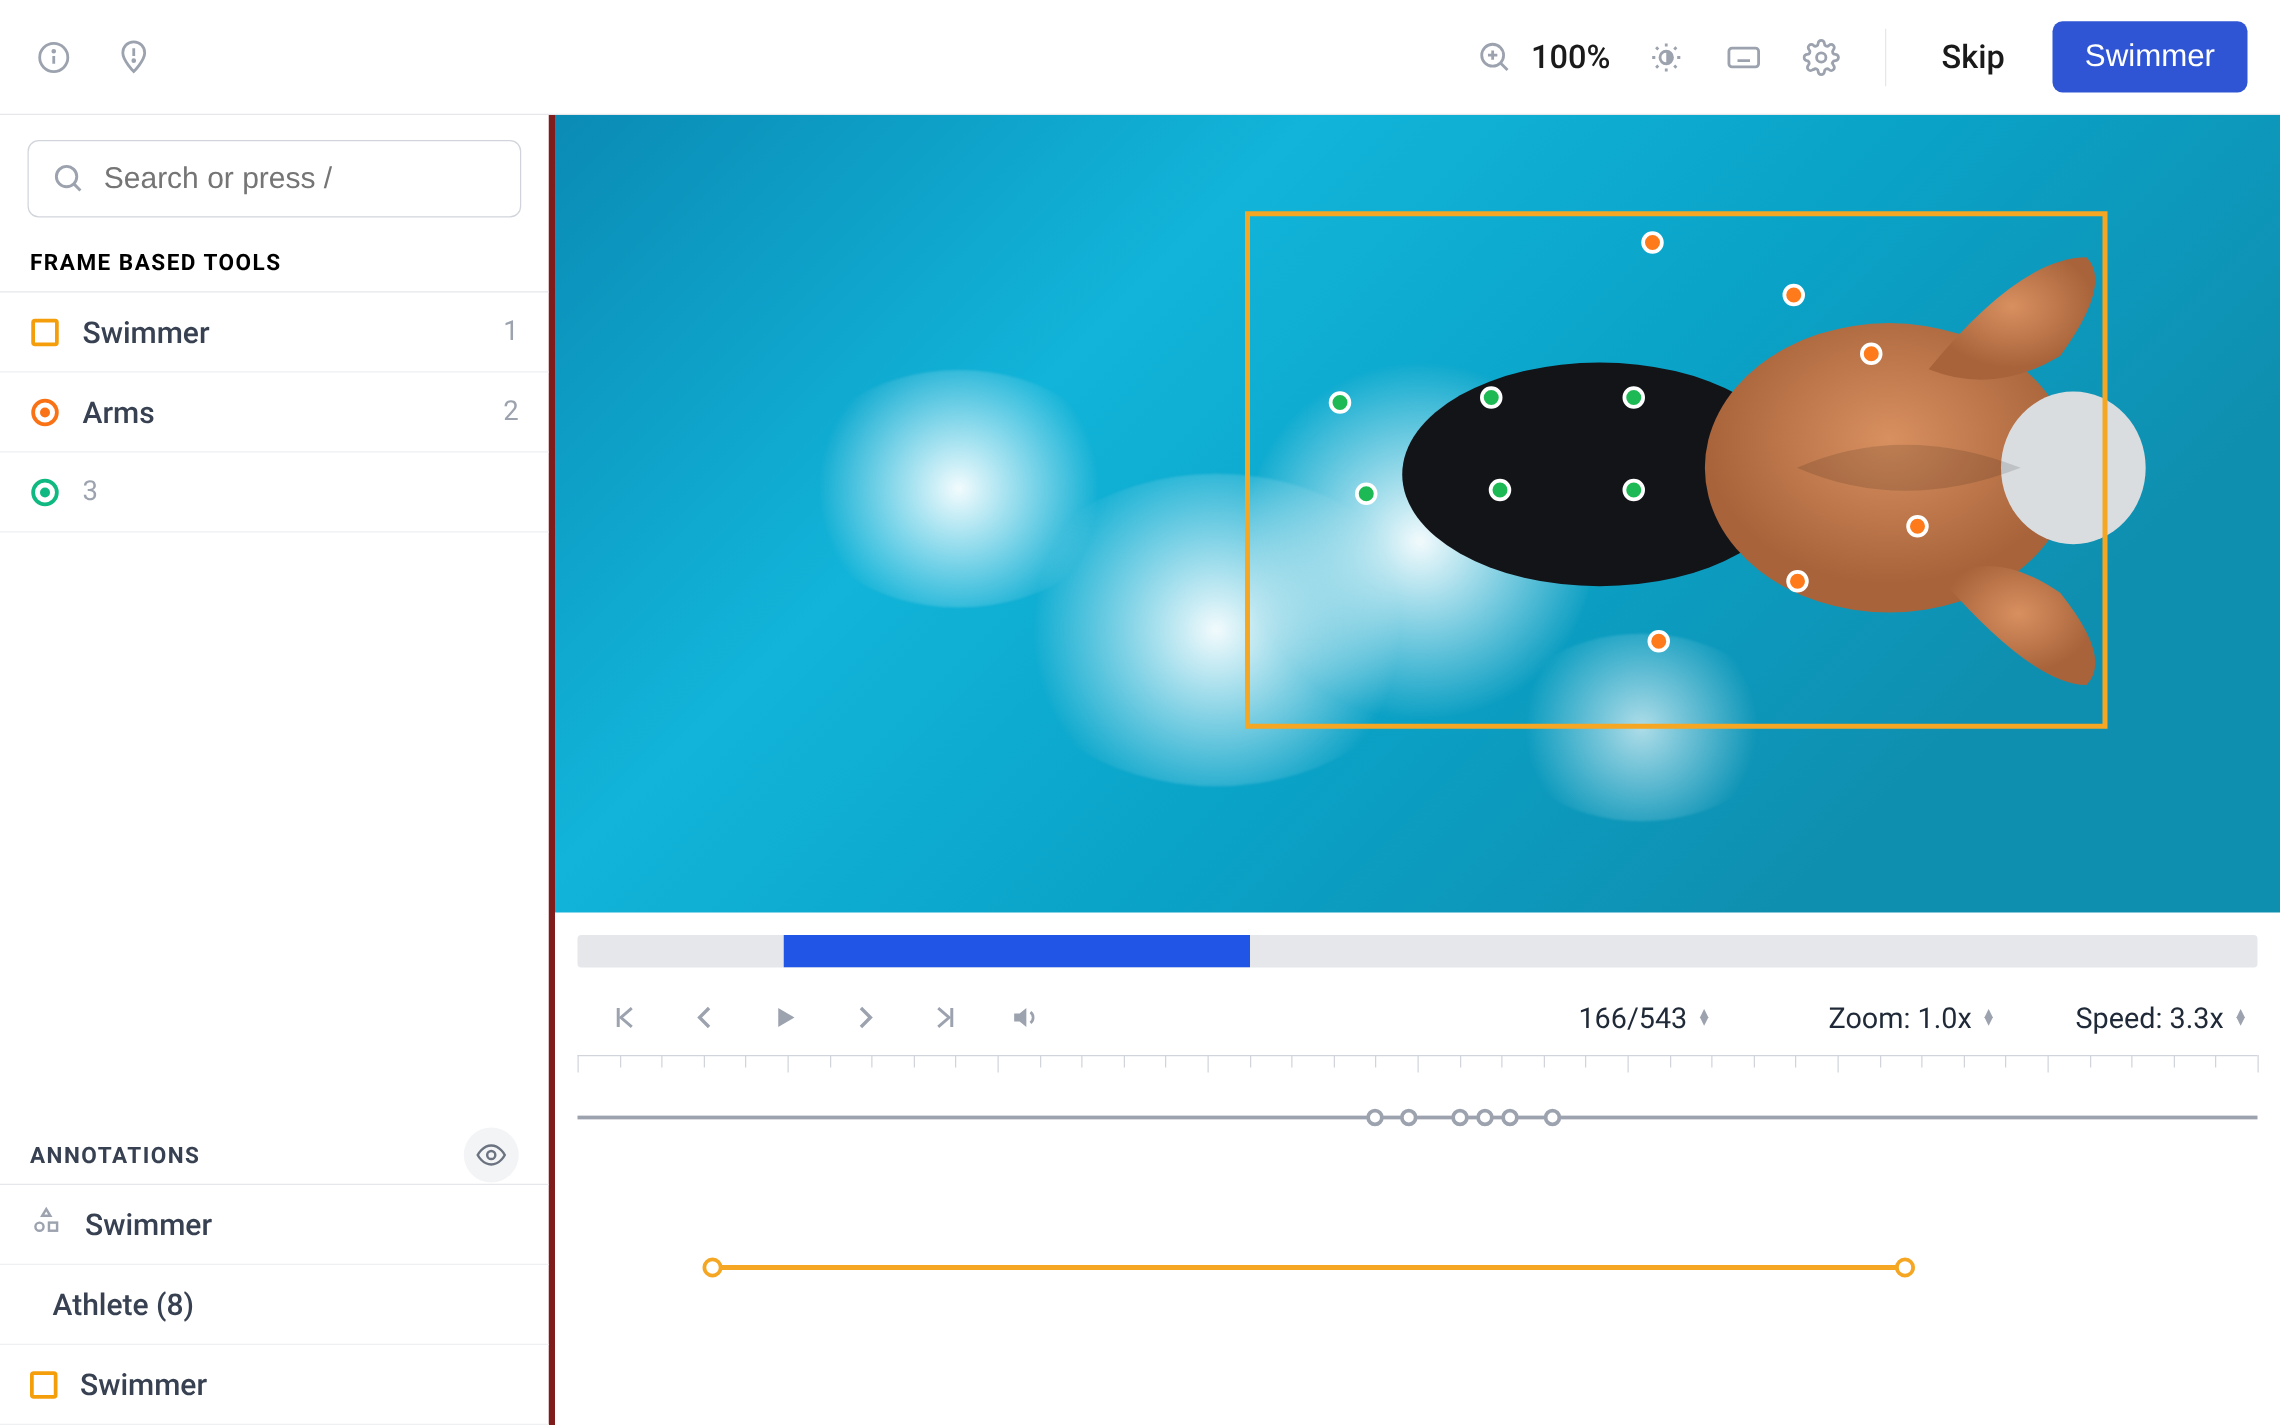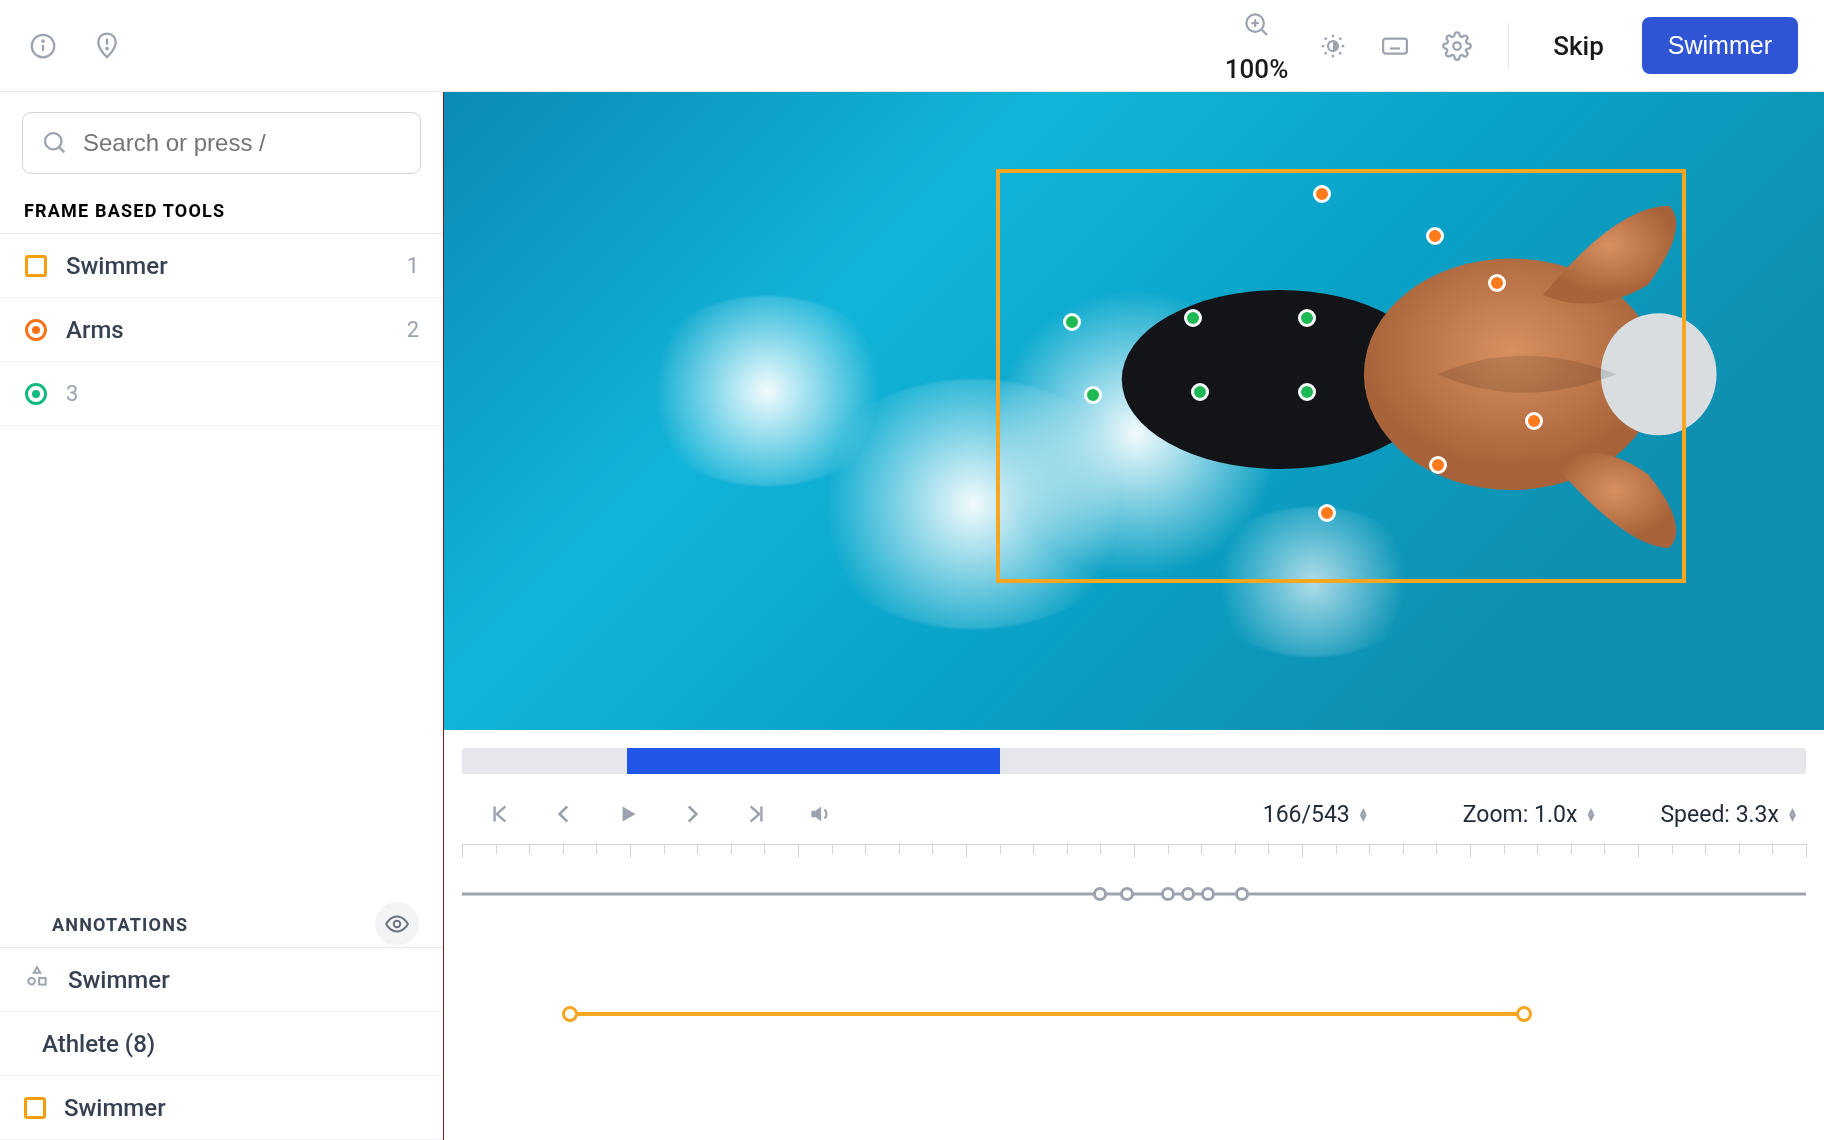--- a/index.html
+++ b/index.html
@@ -3,31 +3,31 @@
 <meta charset="utf-8">
 <style>
   * { box-sizing: border-box; margin: 0; padding: 0; }
   html, body { width: 1824px; height: 1140px; font-family: -apple-system, BlinkMacSystemFont, "Segoe UI", Roboto, "Helvetica Neue", Arial, sans-serif; background: #fff; color: #1a1a1a; overflow: hidden; }
 
   
   .header { height: 92px; border-bottom: 1px solid #e5e7eb; display: flex; align-items: center; padding: 0 26px; gap: 24px; }
   .header-left { display: flex; gap: 30px; align-items: center; }
   .header-spacer { flex: 1; }
   .header-right { display: flex; align-items: center; gap: 28px; }
-  .zoom-group { display:flex; align-items:center; gap:12px;flex-direction:column; }
+  .zoom-group { display:flex; align-items:center; gap:12px; }
   .zoom-text { font-size: 26px; font-weight: 500; }
   .icon-btn { width: 34px; height: 34px; display:flex; align-items:center; justify-content:center; color:#9ca3af; cursor:pointer; }
   .icon-btn svg { width: 30px; height: 30px; }
   .vsep { width:1px; height:46px; background:#e5e7eb; margin:0 6px; }
   .skip { font-size:26px; font-weight:500; cursor:pointer; padding:0 10px; }
   .submit { background:#2f55d4; color:#fff; font-size:25px; font-weight:500; border:none; border-radius:8px; padding:14px 26px; cursor:pointer; }
 
   
   .main { display:flex; height:calc(1140px - 92px); }
-  .sidebar { width:444px; border-right:1px solid #7f1d1d; display:flex; flex-direction:column; }
+  .sidebar { width:444px; border-right:5px solid #7f1d1d; display:flex; flex-direction:column; }
   .content { flex:1; display:flex; flex-direction:column; }
 
   
   .search-wrap { padding:20px 22px; }
   .search { width:100%; height:62px; border:1.5px solid #d1d5db; border-radius:9px; display:flex; align-items:center; padding:0 18px; gap:14px; }
   .search svg { width:28px; height:28px; color:#9ca3af; }
   .search input { border:none; outline:none; font-size:24px; color:#6b7280; flex:1; background:transparent; }
 
   .section-title { font-size:18px; letter-spacing:1.2px; font-weight:700; color:#000000; padding:6px 24px 12px; }
   .tool-list { border-top:1px solid #e5e7eb; }
@@ -38,21 +38,21 @@
   .sq-orange { width:22px; height:22px; border:3px solid #f59e0b; border-radius:3px; }
   .dot-ring { width:22px; height:22px; border-radius:50%; display:flex; align-items:center; justify-content:center; }
   .dot-ring-orange { border:3px solid #f97316; }
   .dot-ring-orange::after { content:""; width:8px; height:8px; border-radius:50%; background:#f97316; }
   .dot-ring-green { border:3px solid #10b981; }
   .dot-ring-green::after { content:""; width:8px; height:8px; border-radius:50%; background:#10b981; }
   .classif-icon svg { width:26px; height:26px; color:#9ca3af; }
 
   .sidebar-spacer { flex:1; }
   .annot-header { display:flex; align-items:center; padding:0 24px; height:46px; }
-  .annot-header .title { font-size:18px; letter-spacing:1.2px; font-weight:700; color:#374151; flex:1;margin-left:28px; }
+  .annot-header .title { font-size:18px; letter-spacing:1.2px; font-weight:700; color:#374151; flex:1; }
   .eye-btn { width:44px; height:44px; border-radius:50%; background:#f3f4f6; display:flex; align-items:center; justify-content:center; color:#6b7280; cursor:pointer; }
   .eye-btn svg { width:26px; height:26px; }
 
   .annot-list { border-top:1px solid #e5e7eb; }
   .annot-item { display:flex; align-items:center; height:64px; padding:0 24px; gap:18px; border-bottom:1px solid #eef0f2; cursor:pointer; font-size:24px; color:#374151; }
   .annot-label { font-weight:500; }
 
   
   .canvas-wrap { position:relative; height:638px; background:linear-gradient(135deg,#0a8bb5,#12b4d9 30%,#0aa2c7 55%,#0f8fb0 80%); overflow:hidden; }
   .splash { position:absolute; border-radius:50%; background:radial-gradient(circle,rgba(255,255,255,0.95),rgba(255,255,255,0) 70%); filter:blur(1px); }

